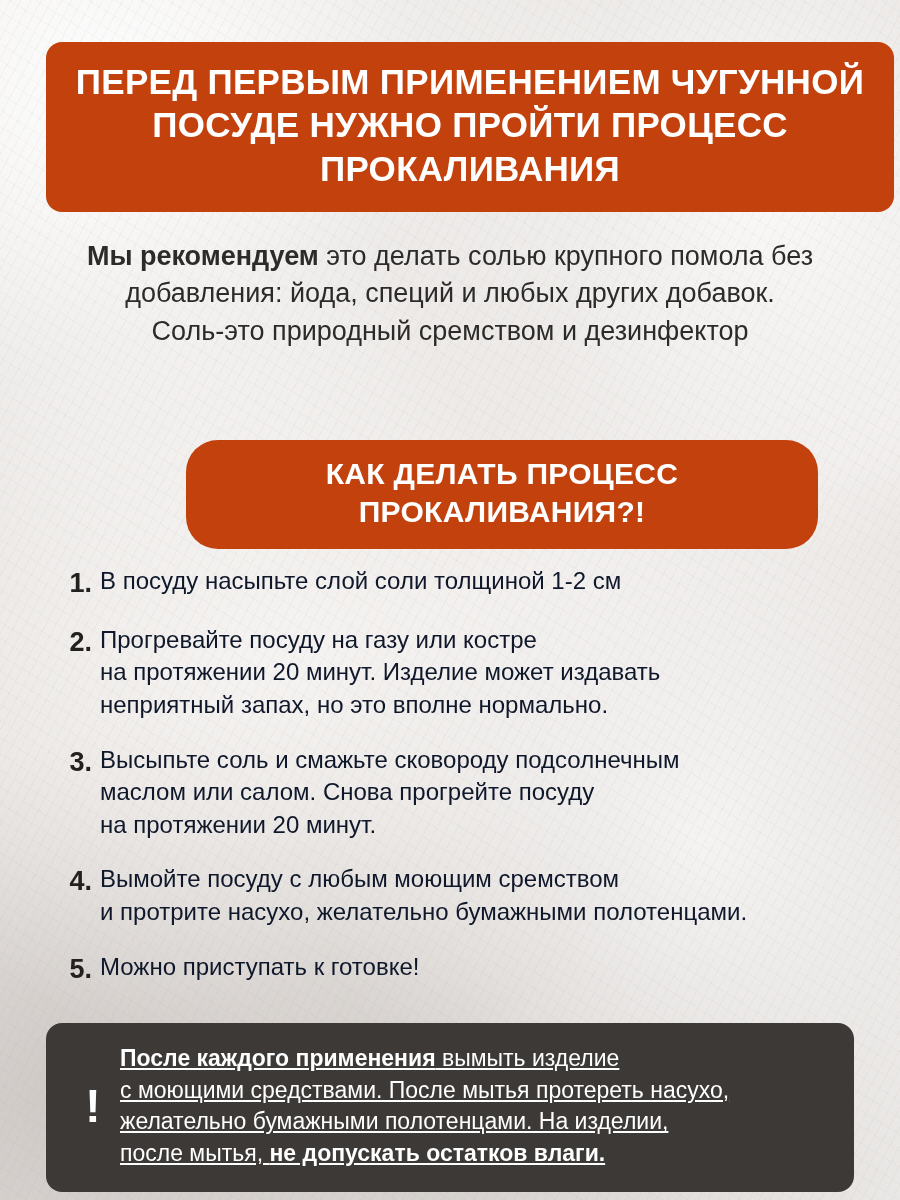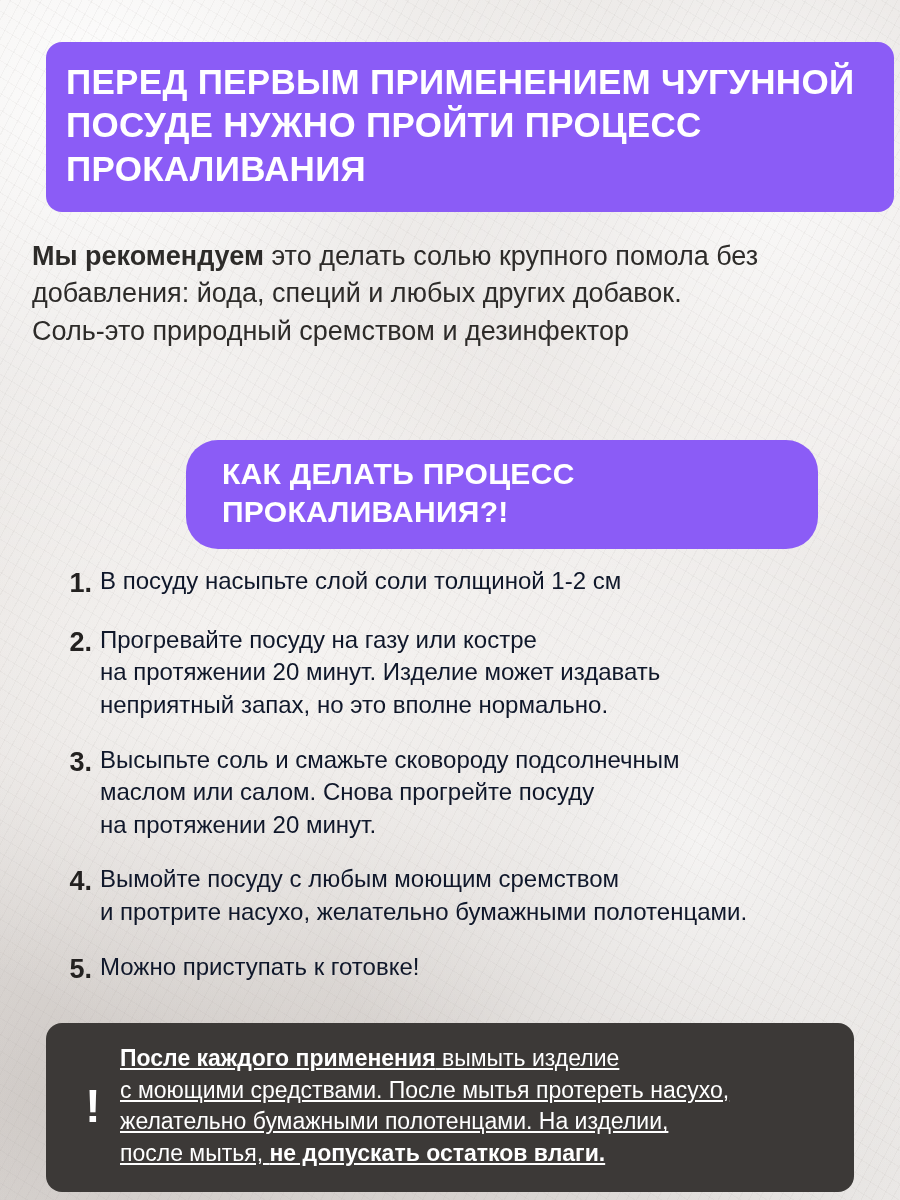--- a/index.html
+++ b/index.html
@@ -40,24 +40,24 @@
   .page {
     position: relative;
     z-index: 1;
     width: 900px;
     height: 1200px;
     box-sizing: border-box;
   }
 
   
   .banner {
-    background: #8b5cf6;
+    background: #c2410c;
     color: #ffffff;
     border-radius: 16px;
-    text-align: left;
+    text-align: center;
     font-weight: bold;
     letter-spacing: 0.3px;
   }
   .banner-main {
     position: absolute;
     left: 46px;
     top: 42px;
     width: 808px;
     padding: 18px 20px 22px;
     font-size: 35px;
@@ -70,23 +70,24 @@
     width: 560px;
     padding: 15px 36px 18px;
     font-size: 30px;
     line-height: 1.26;
     border-radius: 32px;
   }
 
   
   .intro {
     position: absolute;
-    left: 32px;
+    left: 40px;
     top: 238px;
     width: 820px;
+    text-align: center;
     color: #2d2b29;
     font-size: 27px;
     line-height: 1.38;
   }
   .intro b { font-weight: bold; }
 
   
   .steps {
     position: absolute;
     left: 56px;

